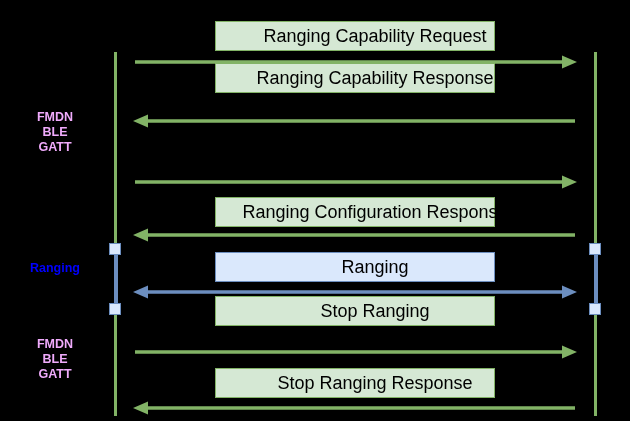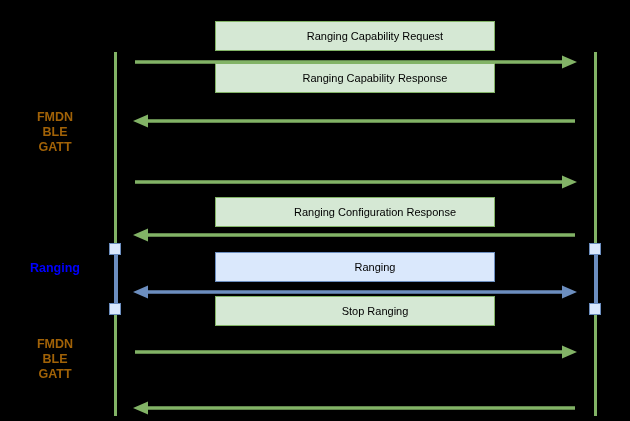--- a/index.html
+++ b/index.html
@@ -7,30 +7,30 @@
     position:relative;width:630px;height:421px;background:#000000;
     font-family:"Liberation Sans",sans-serif;overflow:hidden;
   }
   .lifeline{position:absolute;top:52px;width:3px;height:364px;background:#82b366;}
   .blueseg{position:absolute;width:4px;background:#6c8ebf;}
   .sq{position:absolute;width:12px;height:12px;box-sizing:border-box;
       background:#dae8fc;border:1.5px solid #6c8ebf;}
   .box{
     position:absolute;left:215px;width:280px;height:30px;box-sizing:border-box;
     display:flex;align-items:center;justify-content:center;
-    font-size:11px;color:#000000;white-space:nowrap;padding-left:40px;
+    font-size:18px;color:#000000;white-space:nowrap;padding-left:40px;
   }
   .box.green{background:#d5e8d4;border:1.5px solid #82b366;}
   .box.blue{background:#dae8fc;border:1.5px solid #6c8ebf;}
   .arrow{position:absolute;left:133px;width:444px;height:16px;}
   .lane-label{
     position:absolute;left:10px;width:90px;text-align:center;
     font-weight:bold;font-size:12.5px;line-height:15px;
   }
-  .lane-label.green{color:#a16207;}
+  .lane-label.green{color:#f0abfc;}
   .lane-label.blue{color:#0000ff;}
 </style>
 </head>
 <body>
 
 <div class="canvas">
 
   <div class="lane-label green" style="top:110px">
     <div>FMDN</div>
     <div>BLE</div>
@@ -83,18 +83,19 @@
     <line x1="13" y1="8" x2="431" y2="8" stroke="#6c8ebf" stroke-width="3.5"></line>
     <polygon points="429,1.5 444,8 429,14.5" fill="#6c8ebf"></polygon>
   </svg>
 
   <div class="box green" style="top:296px">Stop Ranging</div>
   <svg class="arrow" style="top:344px" width="444" height="16">
     <line x1="2" y1="8" x2="431" y2="8" stroke="#82b366" stroke-width="3.5"></line>
     <polygon points="429,1.5 444,8 429,14.5" fill="#82b366"></polygon>
   </svg>
 
+  <div class="box green" style="top:368px">Stop Ranging Response</div>
   <svg class="arrow" style="top:400px" width="444" height="16">
     <polygon points="15,1.5 0,8 15,14.5" fill="#82b366"></polygon>
     <line x1="13" y1="8" x2="442" y2="8" stroke="#82b366" stroke-width="3.5"></line>
   </svg>
 
 </div>
 
 </body></html>

